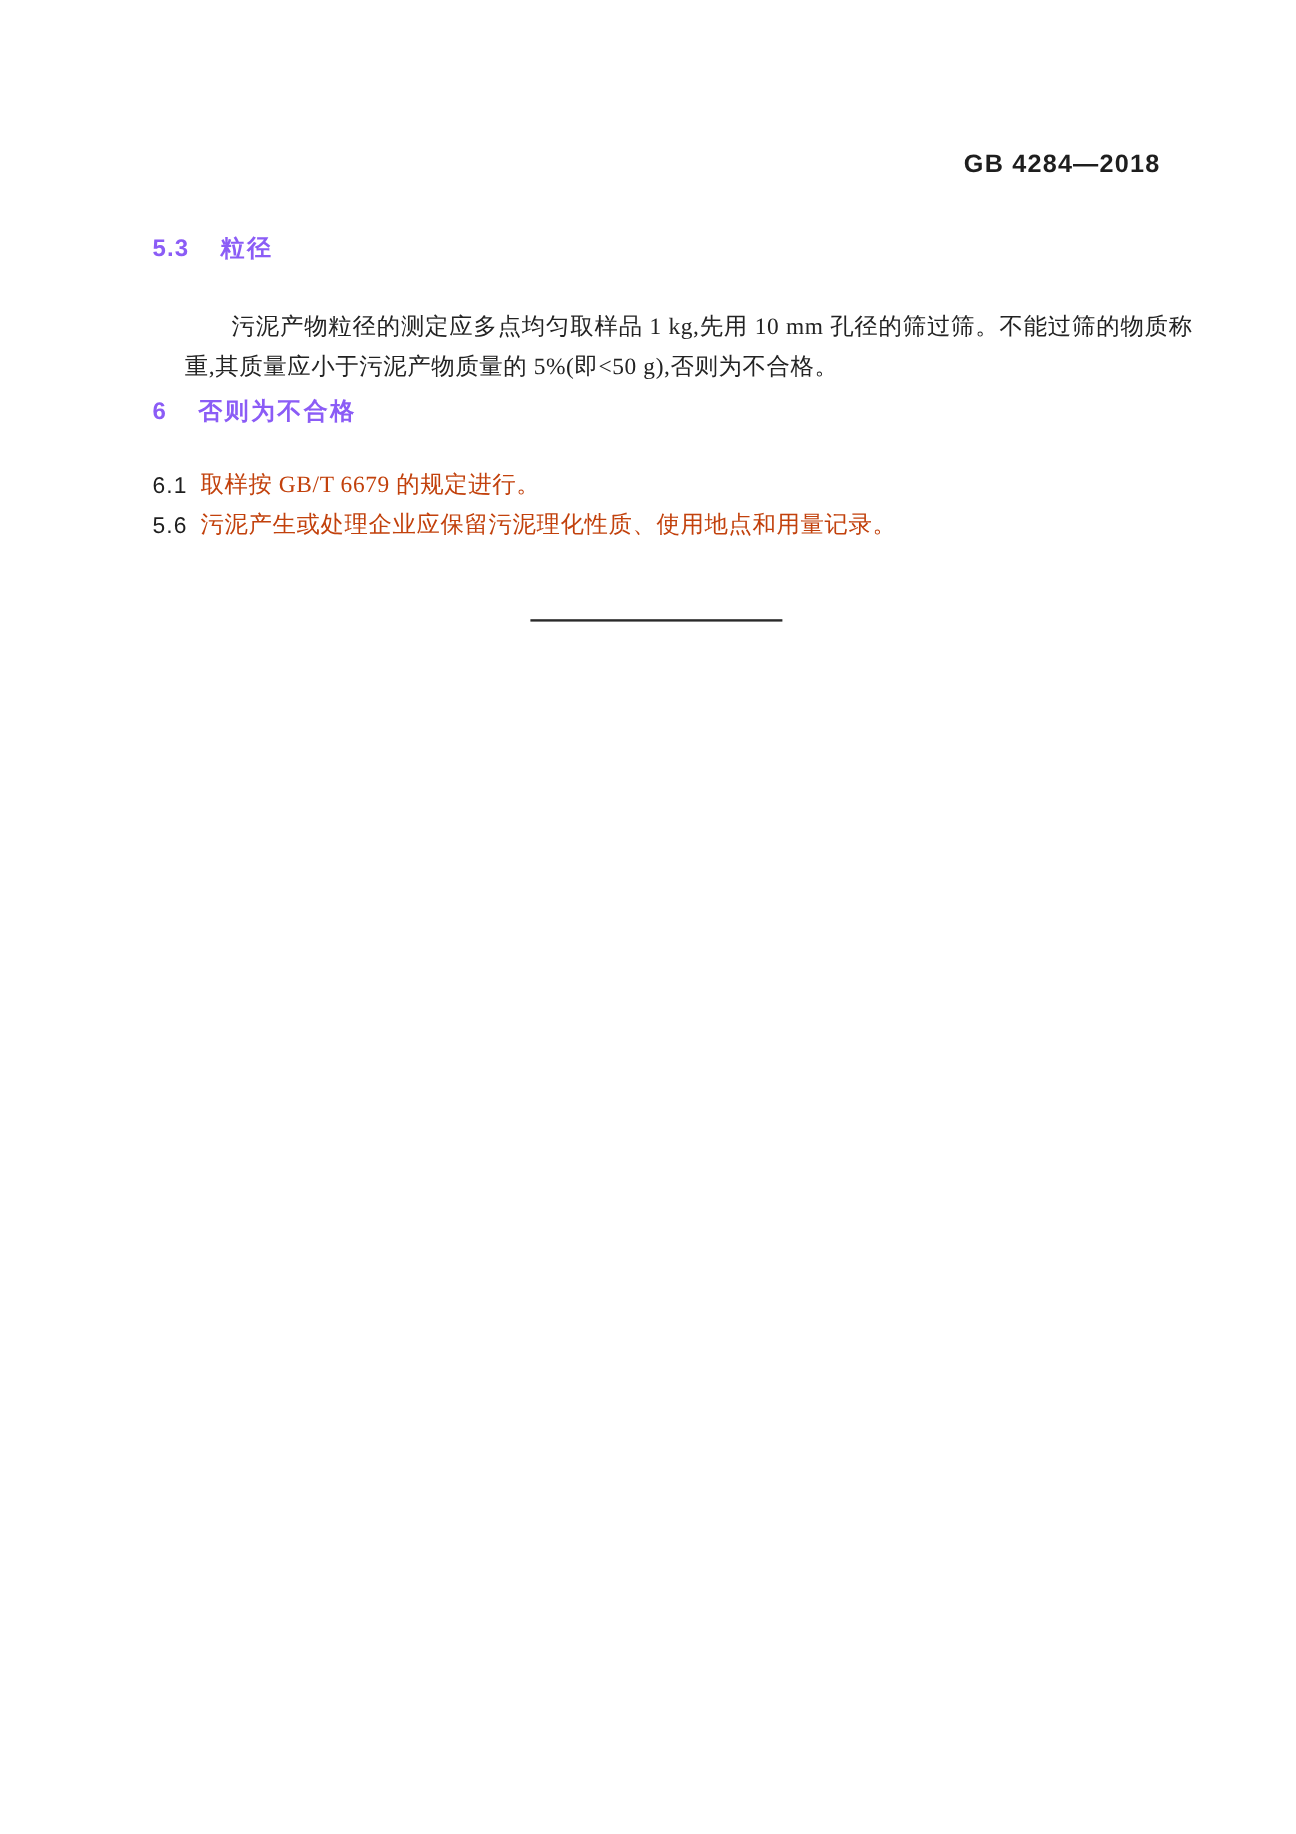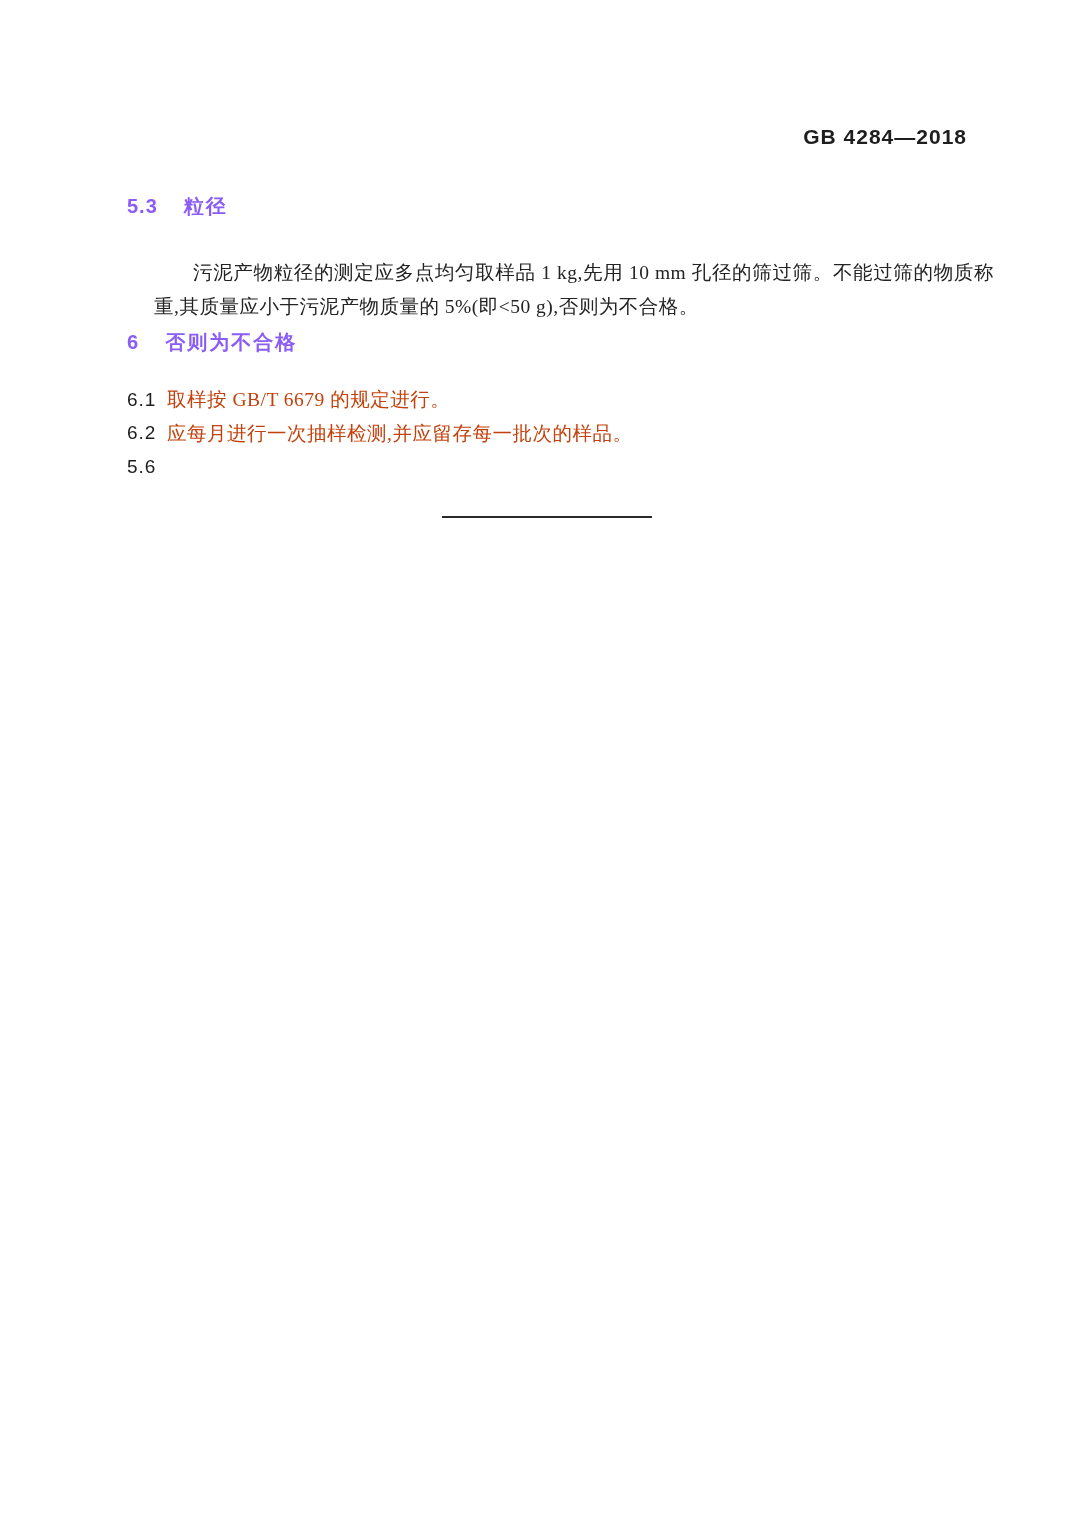--- a/index.html
+++ b/index.html
@@ -60,21 +60,21 @@
     margin-left: 27px;
   }
   .clause-list {
     position: absolute;
     top: 383px;
     left: 127px;
     width: 840px;
   }
   .clause-row {
     display: flex;
-    align-items: center;
+    align-items: flex-end;
     height: 33.5px;
   }
   .clause-num {
     font-family: "Liberation Sans", "DejaVu Sans", sans-serif;
     font-size: 19px;
     color: #1e1e1e;
     width: 40px;
     flex: 0 0 40px;
     letter-spacing: 1px;
   }
@@ -110,23 +110,20 @@
   <div class="section-heading" id="heading-6">
     <span class="sec-num">6</span><span class="sec-title">否则为不合格</span>
   </div>
 
   <div class="clause-list">
     <div class="clause-row">
       <span class="clause-num">6.1</span>
       <span class="clause-text">取样按 GB/T 6679 的规定进行。</span>
     </div>
     <div class="clause-row">
-      <span class="clause-num">6.2</span>
-      <span class="clause-text">应每月进行一次抽样检测,并应留存每一批次的样品。</span>
-    </div>
-    <div class="clause-row">
       <span class="clause-num">5.6</span>
+      <span class="clause-text">污泥产生或处理企业应保留污泥理化性质、使用地点和用量记录。</span>
     </div>
   </div>
 
   <div class="end-divider"></div>
 
 </div>
 
 </body></html>

